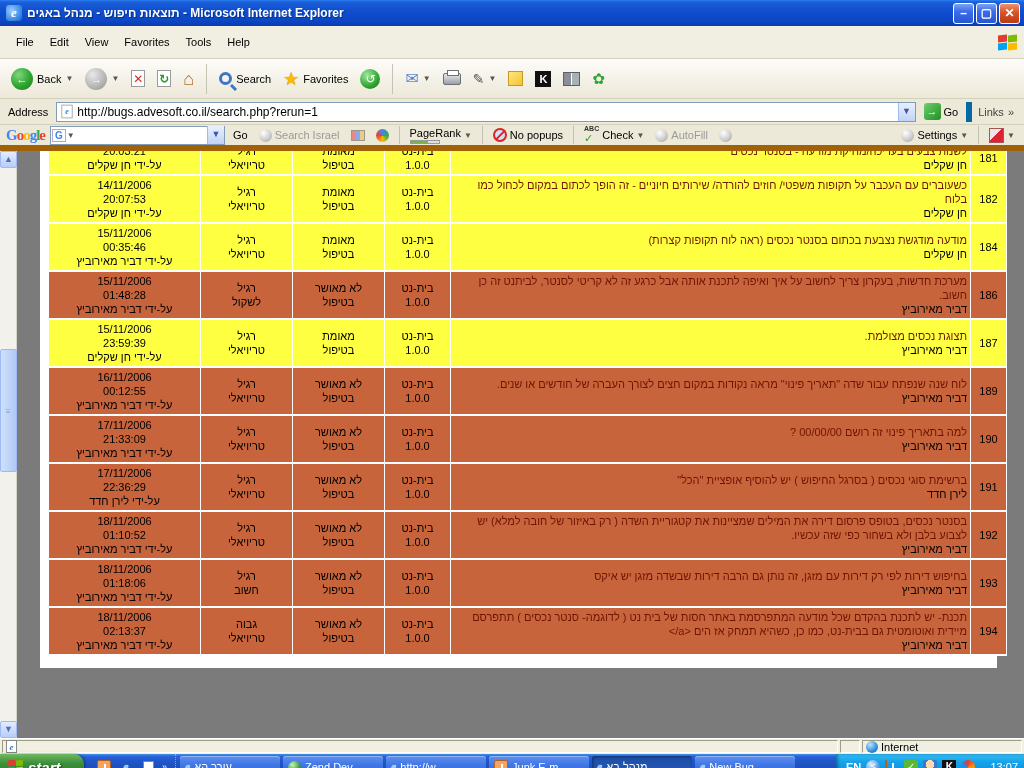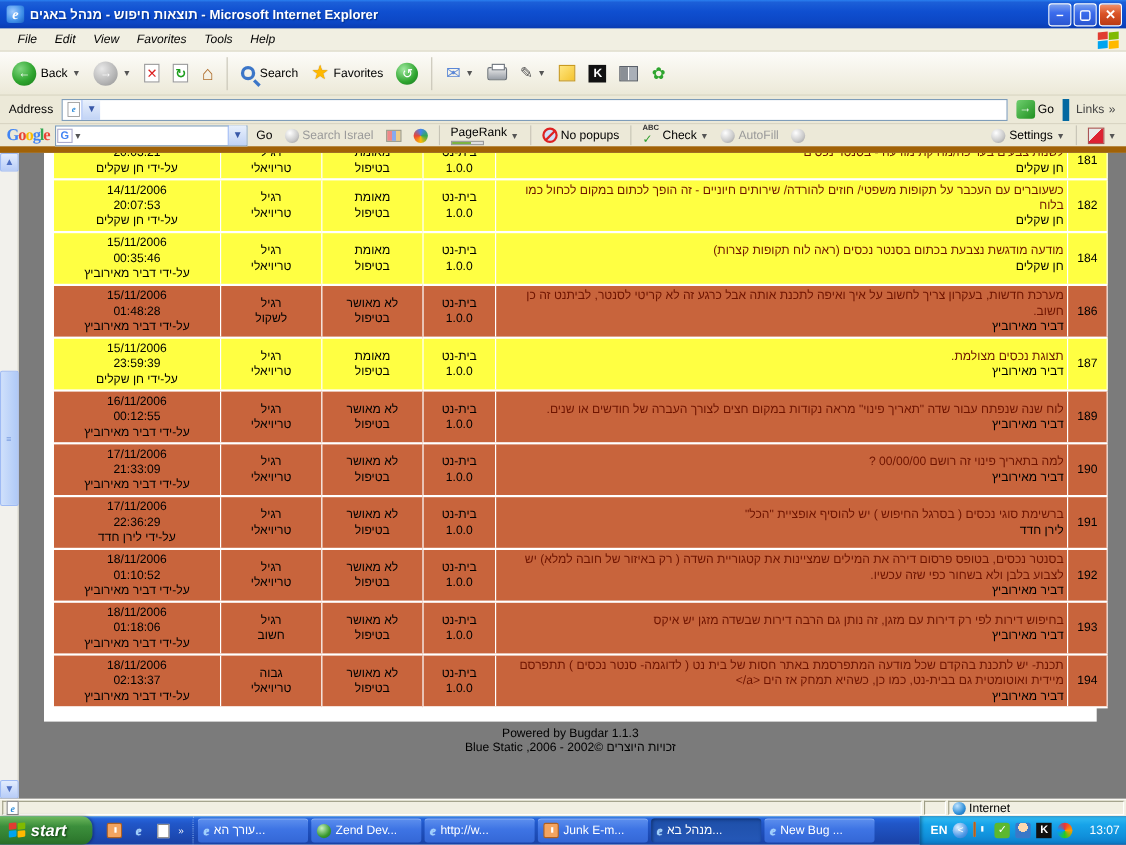--- a/index.html
+++ b/index.html
@@ -14,22 +14,22 @@
     background:radial-gradient(circle at 35% 35%,#9ccvff,#3f8fe8 60%,#1a5fc0); color:#fff;
     background:radial-gradient(circle at 35% 35%,#9cc9ff,#3f8fe8 60%,#1a5fc0);
     font:bold italic 13px "Liberation Serif",serif; text-align:center; line-height:15px; }
   .titlebar .title { color:#fff; font-weight:bold; font-size:12px; text-shadow:1px 1px 1px #00308a; flex:1; }
   .winbtn { width:21px; height:21px; margin-left:2px; border:1px solid #fff; border-radius:3px;
     color:#fff; font:bold 12px/19px "Liberation Sans",sans-serif; text-align:center;
     background:linear-gradient(180deg,#7da1ef,#3b6ced 40%,#2a55d0); }
   .winbtn.close { background:linear-gradient(180deg,#f0926c,#da5327 45%,#b93a14); }
 
   
-  .menubar { height:21px; display:flex; align-items:center; background:#F1EFE2;
-    border-bottom:1px solid #D4D0BE; padding-left:8px;font-style:italic; }
+  .menubar { height:33px; display:flex; align-items:center; background:#F1EFE2;
+    border-bottom:1px solid #D4D0BE; padding-left:8px; }
   .menubar .menu { padding:3px 8px; color:#000; }
   .menubar .spacer { flex:1; }
   .winflag { width:20px; height:17px; margin-right:6px; position:relative; }
   .winflag i { position:absolute; width:9px; height:7px; transform:skewY(-6deg); }
   .winflag .r { left:0; top:1px; background:#E03C31; }
   .winflag .g { left:10px; top:1px; background:#7FBA00; }
   .winflag .b { left:0; top:9px; background:#00A4EF; }
   .winflag .y { left:10px; top:9px; background:#FFB900; }
 
   
@@ -254,20 +254,21 @@
       </span>
     <span class="tbtn">
         <span class="flower-ico">✿</span>
       </span>
   </div>
 
   <div class="addressbar">
     <span class="addr-label">Address</span>
     <span class="addr-combo">
       <span class="page-ico" style="font:bold italic 10px 'Liberation Serif',serif;color:#2E8BD8">e</span>
+      <span class="addr-text">http://bugs.advesoft.co.il/search.php?rerun=1</span>
       <span class="combo-arrow">▼</span>
     </span>
     <span class="go-btn">
       <span class="go-ico">→</span>
       <span>Go</span>
     </span>
     <span class="links">
       <span>Links</span>
       <span>»</span>
     </span>
@@ -609,24 +610,20 @@
     </td>
     <td class="c">
       <div>18/11/2006</div>
       <div>02:13:37</div>
       <div>על-ידי דביר מאירוביץ</div>
     </td>
   </tr>
             </tbody>
         </table>
       </div>
-      <div class="site-footer">
-        <div>Powered by Bugdar 1.1.3</div>
-        <div dir="rtl">זכויות היוצרים ©2002 - 2006, Blue Static</div>
-      </div>
     </div>
 
     <div class="vscroll">
       <span class="sbtn" style="top:0">▲</span>
       <span class="sthumb">≡</span>
       <span class="sbtn down">▼</span>
     </div>
   </div>
 
   <div class="statusbar">

